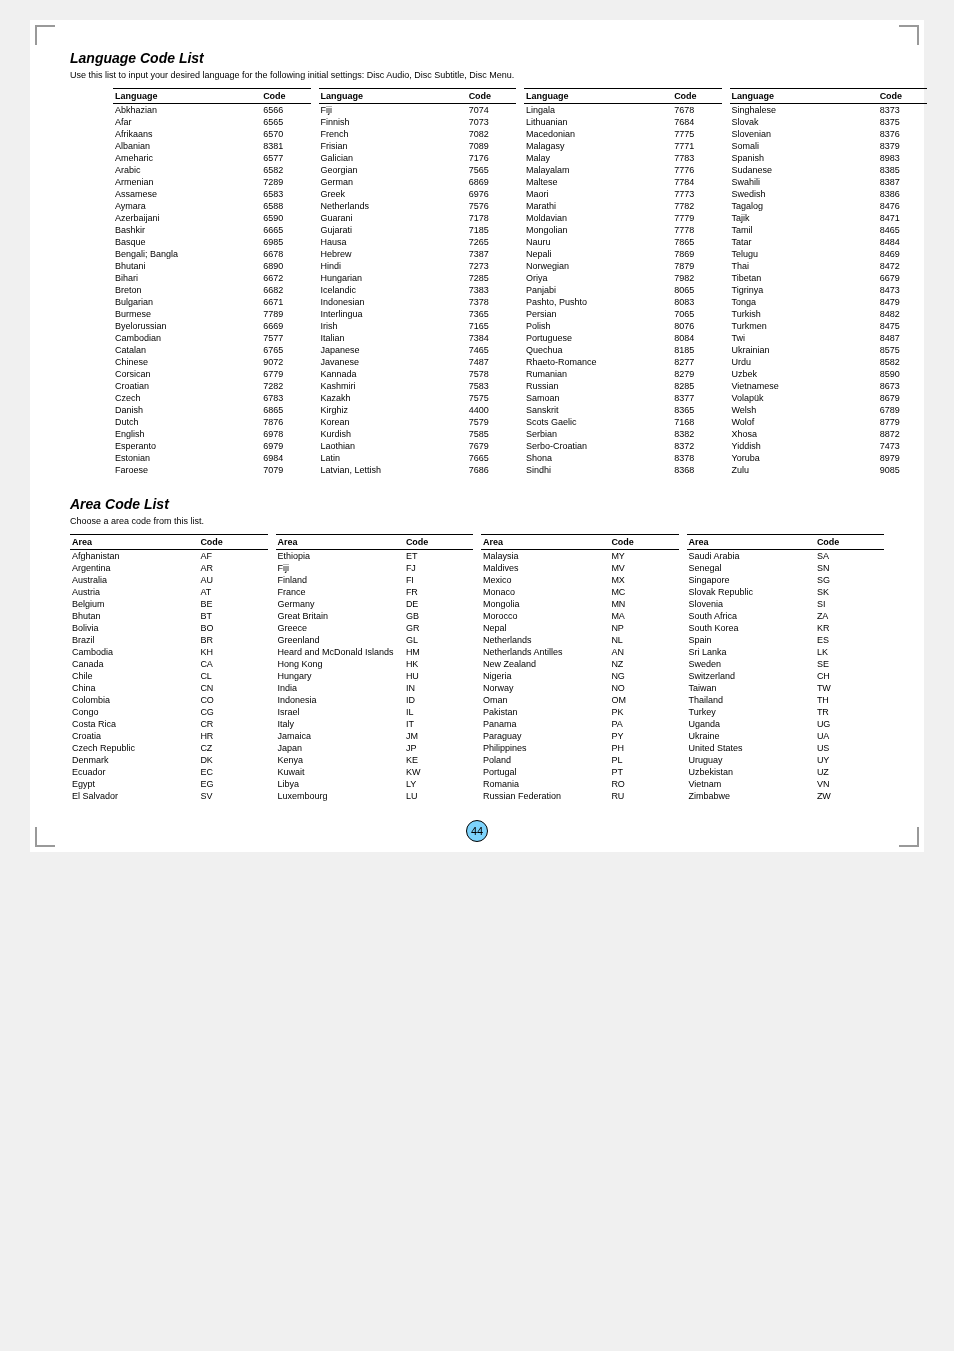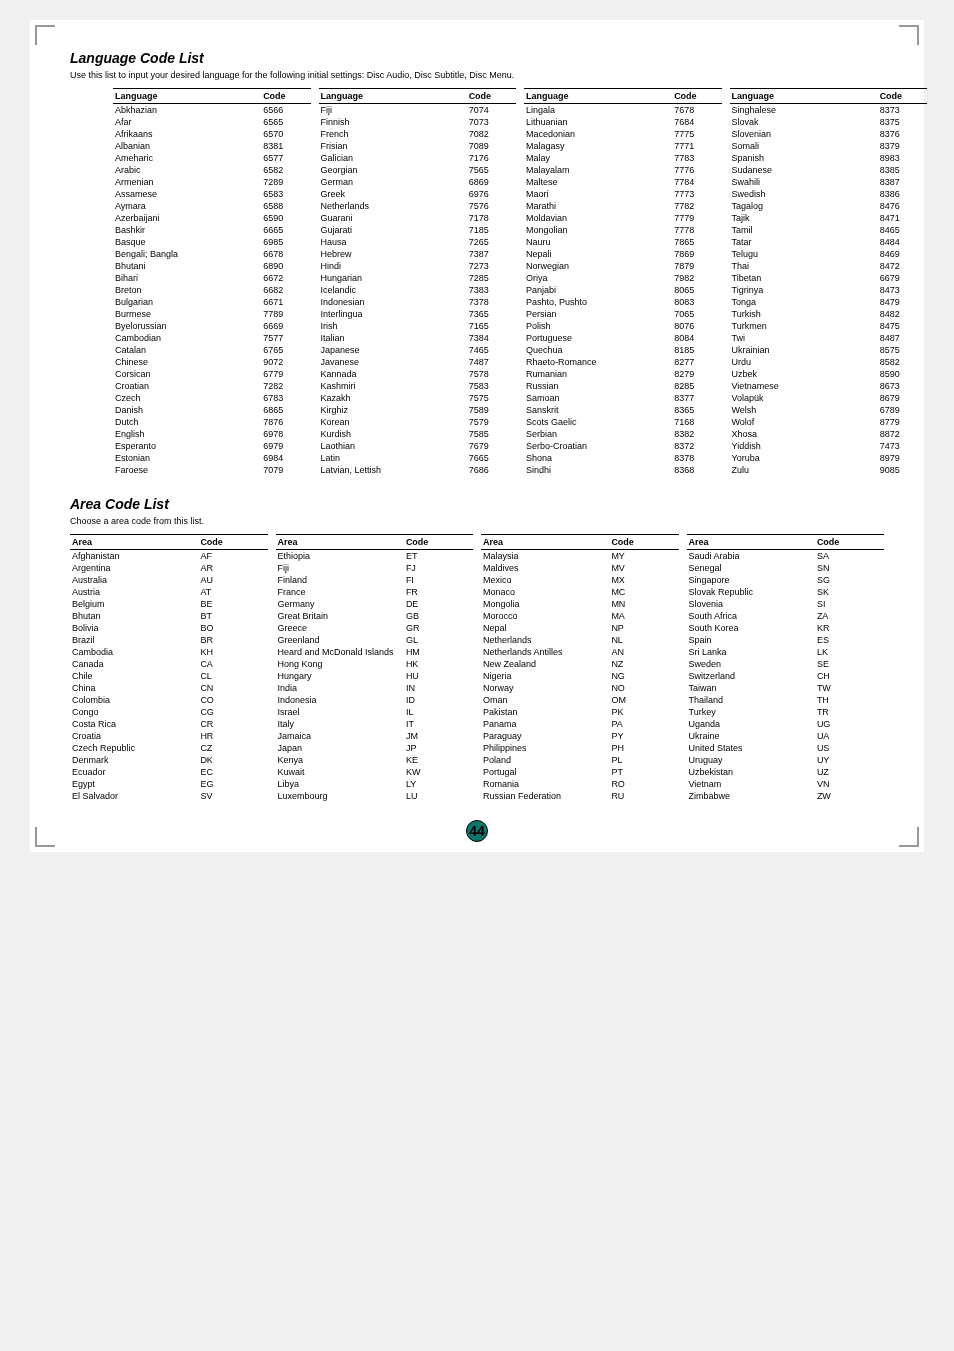--- a/index.html
+++ b/index.html
@@ -108,23 +108,23 @@
       bottom: 10px;
       left: 50%;
       transform: translateX(-50%);
       border: 1.5px solid #000;
       border-radius: 50%;
       width: 22px;
       height: 22px;
       display: flex;
       align-items: center;
       justify-content: center;
-      font-size: 14px;
-      font-weight: bold;
-      background: #0f766e;
+      font-size: 11px;
+      font-weight: normal;
+      background: #7dd3fc;
     }
   </style>
 </head>
 <body>
 
 <div class="page">
   <div class="bracket-tl"></div>
   <div class="bracket-tr"></div>
   <div class="bracket-bl"></div>
   <div class="bracket-br"></div>
@@ -376,21 +376,21 @@
               <tr>
                 <td>Kashmiri</td>
                 <td>7583</td>
               </tr>
               <tr>
                 <td>Kazakh</td>
                 <td>7575</td>
               </tr>
               <tr>
                 <td>Kirghiz</td>
-                <td>7589</td>
+                <td>4400</td>
               </tr>
               <tr>
                 <td>Korean</td>
                 <td>7579</td>
               </tr>
               <tr>
                 <td>Kurdish</td>
                 <td>7585</td>
               </tr>
               <tr>

